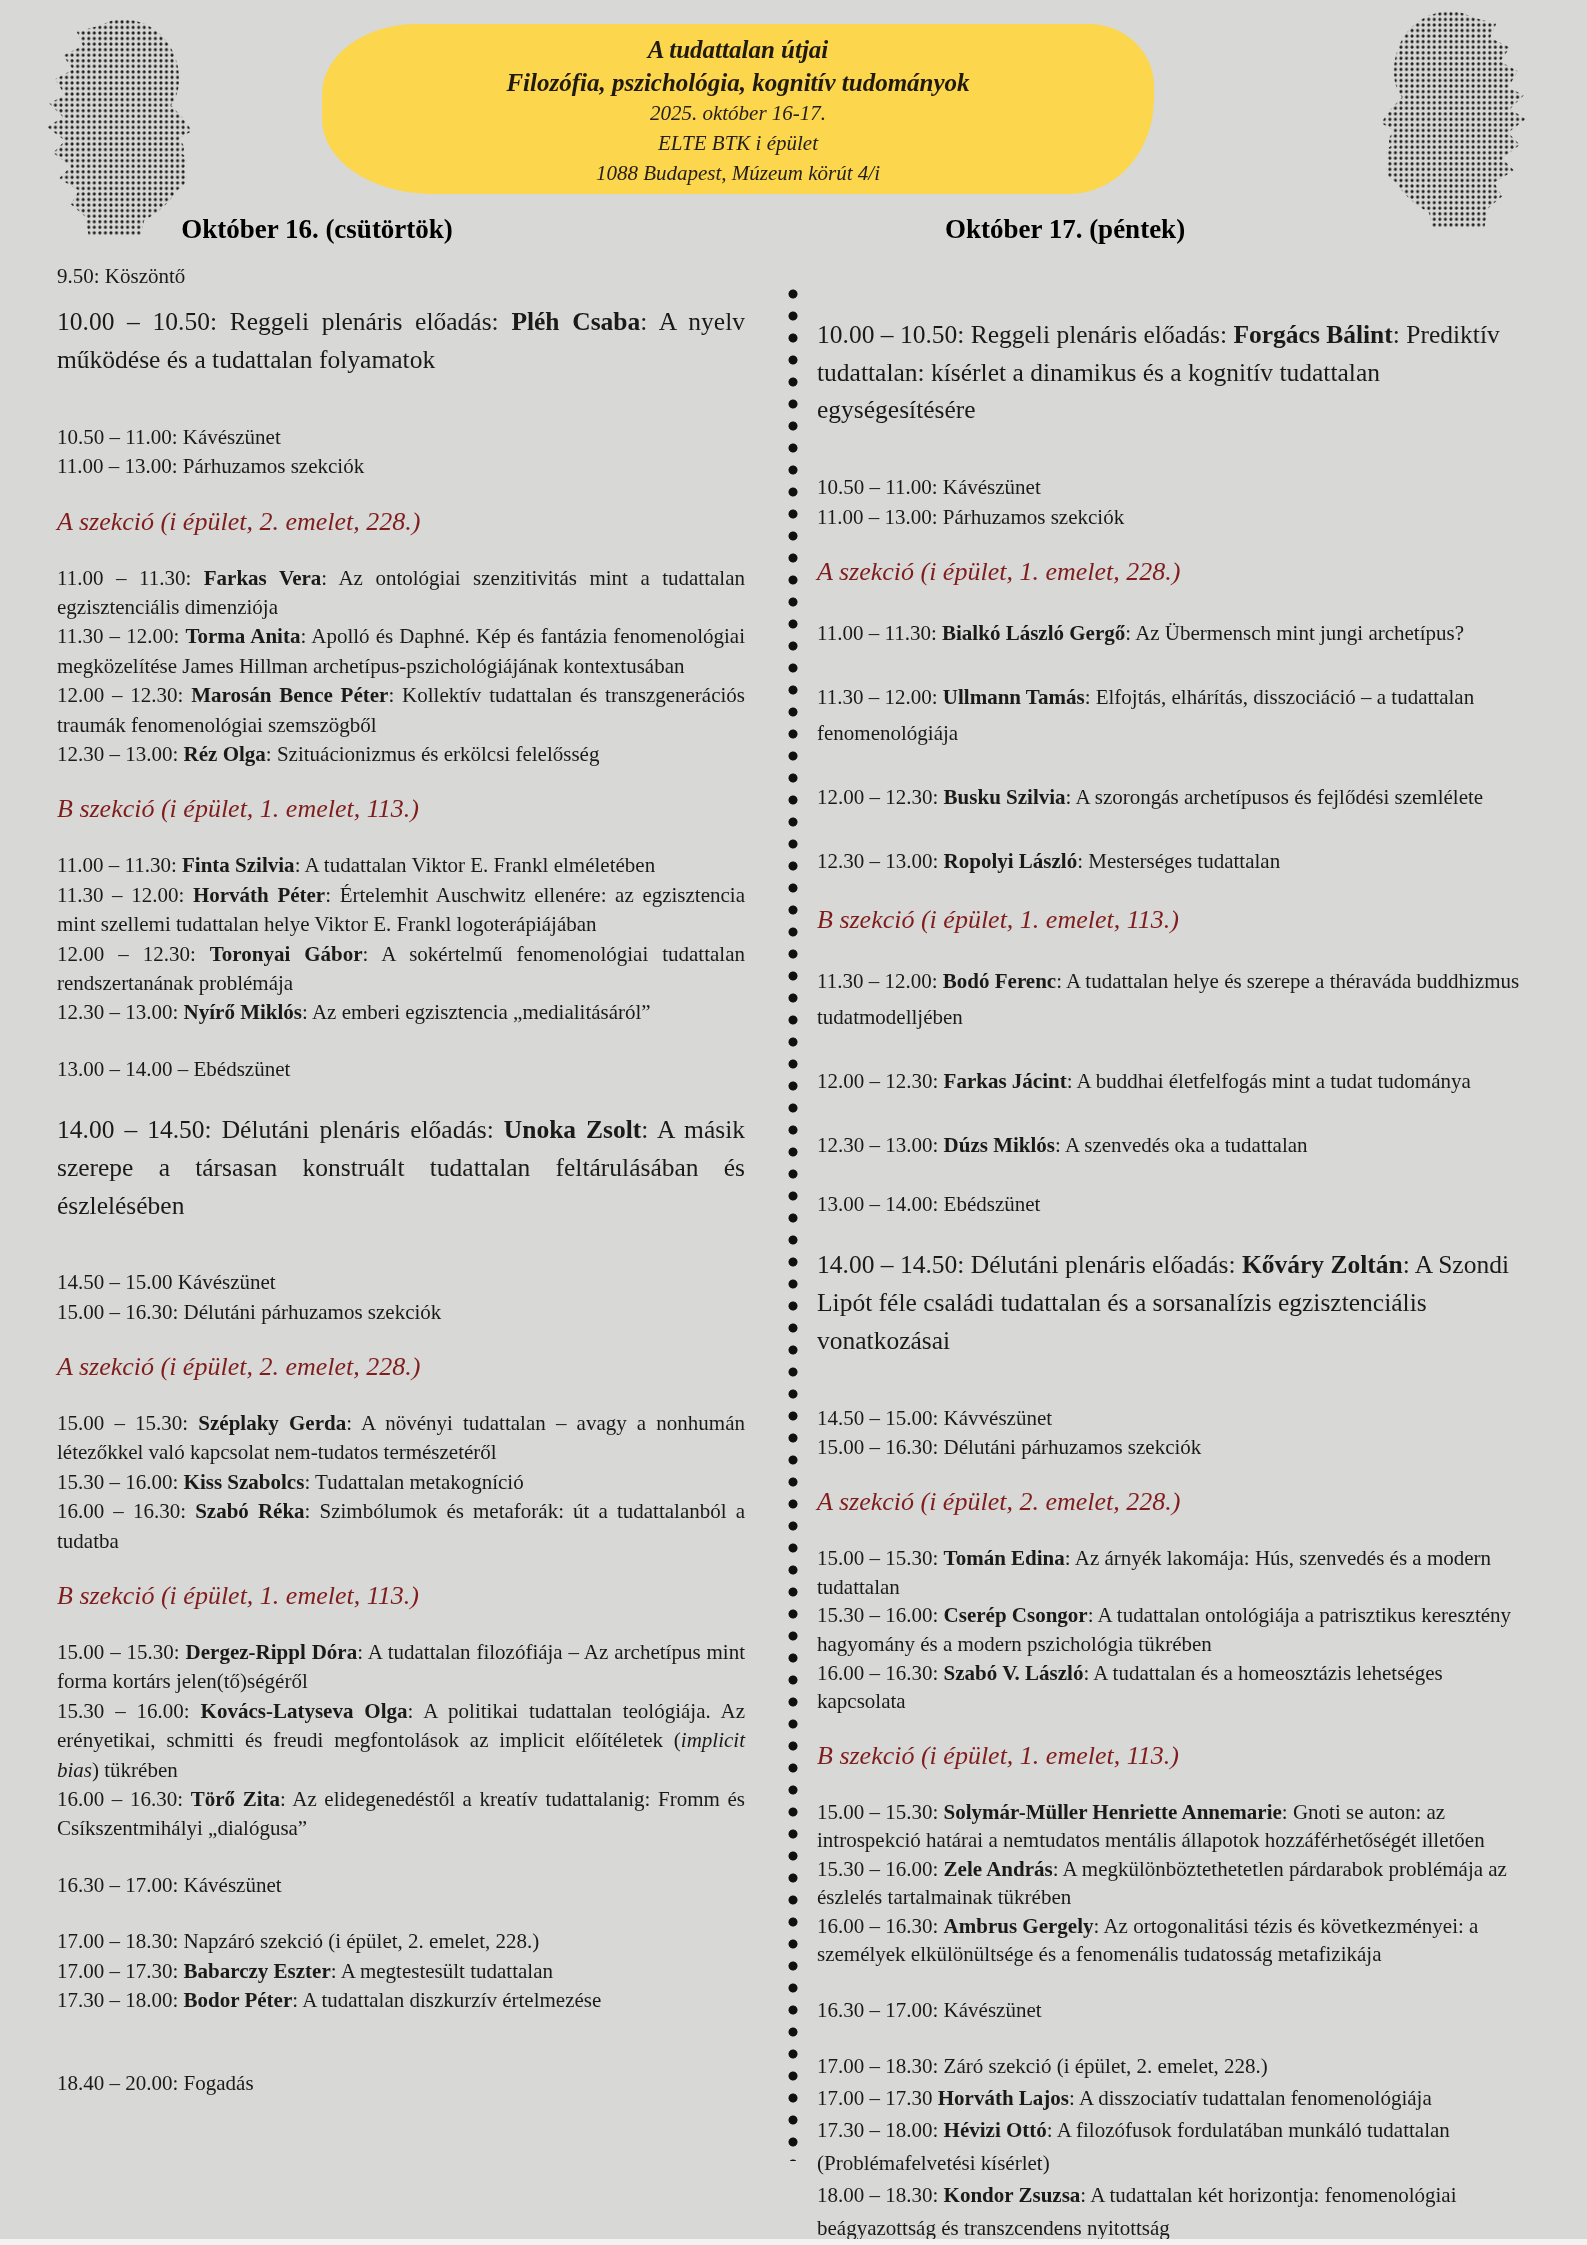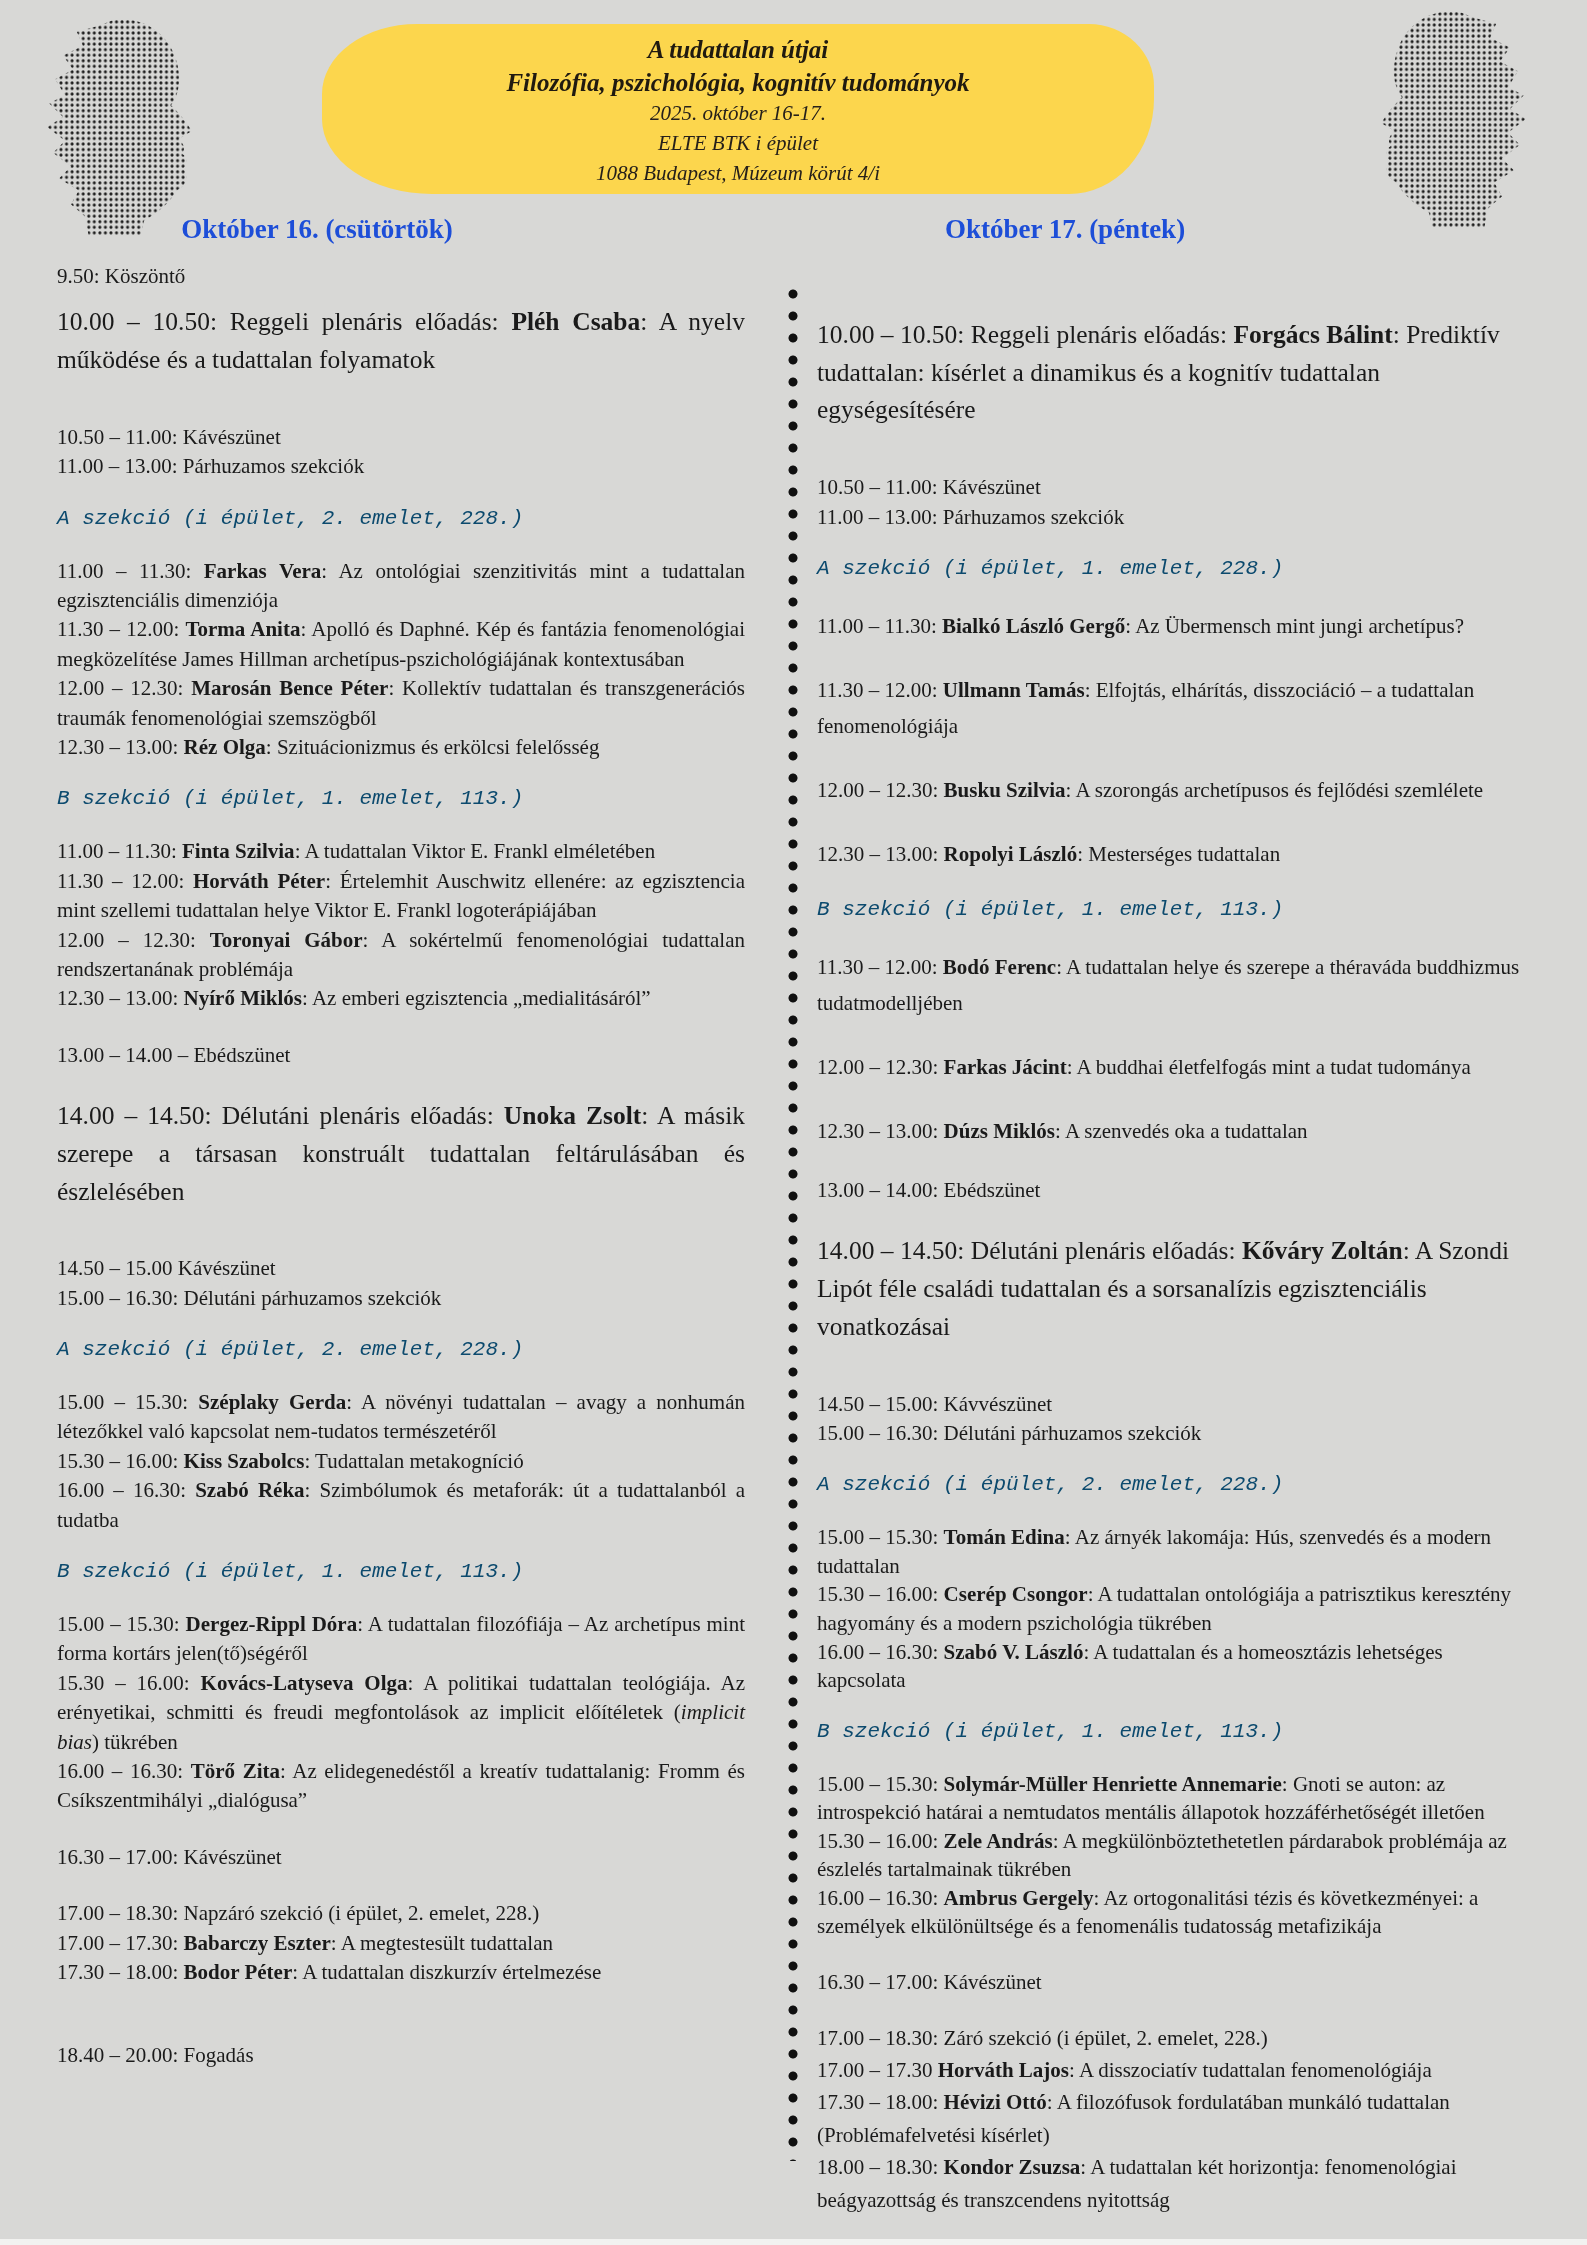--- a/index.html
+++ b/index.html
@@ -20,21 +20,21 @@
   .banner-line1, .banner-line2 { font-size:25px; font-weight:bold; font-style:italic; line-height:1.32; color:#201a10; }
   .banner-line3, .banner-line4, .banner-line5 { font-size:21px; font-style:italic; line-height:1.42; color:#26201a; }
 
   
   .head { position:absolute; width:205px; height:228px; }
   .head-left { left:16px; top:8px; }
   .head-right { left:1352px; top:0; transform:scaleX(-1); }
   .head svg { width:100%; height:100%; display:block; }
 
   
-  .colheader { position:absolute; top:214px; font-size:27px; font-weight:bold; text-align:center; color:#1d4ed8; }
+  .colheader { position:absolute; top:214px; font-size:27px; font-weight:bold; text-align:center; color:#000000; }
   .ch-left { left:57px; width:520px; }
   .ch-right { left:815px; width:500px; }
 
   
   .divider {
     position:absolute; left:787px; top:283px; width:12px; height:1878px;
     background-image:radial-gradient(circle, #101010 4.1px, rgba(0,0,0,0) 4.9px);
     background-size:12px 22px; background-repeat:repeat-y; background-position:center 0;
   }
 
@@ -43,21 +43,21 @@
   .col-left  { left:57px;  width:688px; }
   .col-right { left:817px; width:712px; }
 
   .b-plain   { font-size:21px; line-height:1.40; }
   .b-item    { font-size:21px; line-height:1.40; text-align:justify; }
   .b-loose   { line-height:1.72;margin-top:28px; }
   .b-mid     { line-height:1.36; }
   .b-zaro    { line-height:1.55; }
   .b-plenary { font-size:25.5px; line-height:1.48; text-align:justify; margin:12px 0 44px; }
   .b-plenary.b-left { text-align:left; }
-  .b-section { font-size:21px; font-style:italic; margin:25px 0 27px; color:#0c4a6e;font-family:Liberation Mono, monospace; }
+  .b-section { font-size:26px; font-style:italic; margin:25px 0 27px; color:#7f1d1d; }
   .b-gap     { margin-top:27px; }
   .b-biggap  { margin-top:54px; }
 
   .bd { font-weight:bold; }
   .it { font-style:italic; }
 </style>
 </head>
 <body>
 
 <div class="page">

